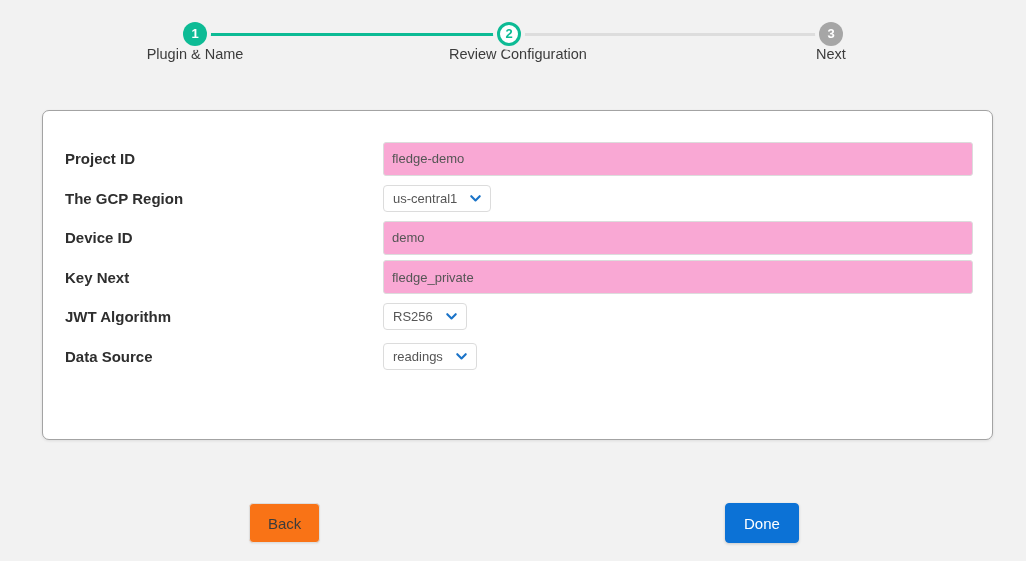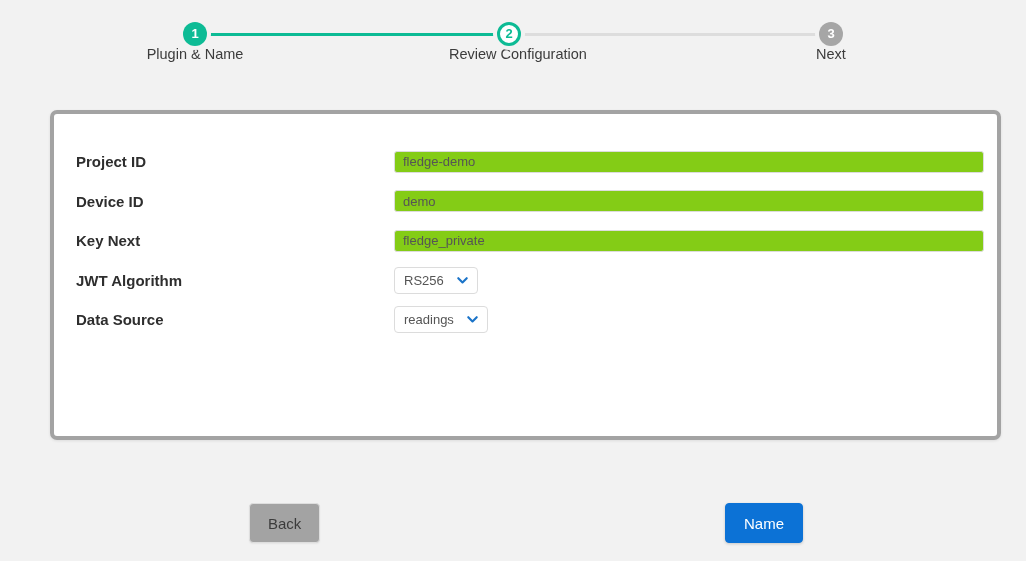--- a/index.html
+++ b/index.html
@@ -68,26 +68,26 @@
 
   .step-label {
     font-size: 14.5px;
     color: #3c3c3c;
     white-space: nowrap;
   }
 
   
   #config-card {
     position: absolute;
-    left: 50px;
+    left: 42px;
     top: 110px;
     width: 951px;
     height: 330px;
     background: #ffffff;
-    border: 4px solid #a3a3a3;
+    border: 1px solid #a3a3a3;
     border-radius: 7px;
     box-shadow: 0 1px 3px rgba(0,0,0,0.09);
     padding: 28px 22px 0 22px;
   }
 
   .form-row {
     display: flex;
     align-items: center;
     height: 39.5px;
   }
@@ -96,26 +96,26 @@
     flex: 0 0 318px;
     font-size: 15px;
     font-weight: bold;
     color: #2e2e2e;
   }
   .form-control { flex: 1 1 auto; }
 
   .text-input {
     display: block;
     width: 590px;
-    height: 22px;
+    height: 34px;
     padding: 0 8px;
     font-family: "Liberation Sans", sans-serif;
     font-size: 13px;
     color: #555555;
-    background: #84cc16;
+    background: #f9a8d4;
     border: 1px solid #dcdcdc;
     border-radius: 3px;
     outline: none;
   }
 
   .select-box {
     display: inline-flex;
     align-items: center;
     height: 27px;
     padding: 0 8px 0 9px;
@@ -144,21 +144,21 @@
     font-family: "Liberation Sans", sans-serif;
     font-size: 15px;
     border-radius: 4px;
     cursor: pointer;
     height: 40px;
     padding: 0 18px;
     outline: none;
   }
   #back-button {
     left: 207px;
-    background: #a3a3a3;
+    background: #f97316;
     color: #3c3c3c;
     border: 1px solid #dedede;
     box-shadow: 0 1px 2px rgba(0,0,0,0.06);
   }
   #next-button {
     left: 683px;
     background: #0c72d6;
     color: #ffffff;
     border: 1px solid #0c72d6;
     box-shadow: 0 1px 3px rgba(0,0,0,0.18);
@@ -189,20 +189,33 @@
 
 <div id="config-card">
 
   <div class="form-row">
     <div class="form-label">Project ID</div>
     <div class="form-control">
       <input class="text-input" type="text" value="fledge-demo" style="">
     </div>
   </div>
 
+  <div class="form-row">
+    <div class="form-label">The GCP Region</div>
+    <div class="form-control">
+      <div class="select-box">
+        <span class="select-value">us-central1</span>
+        <span class="chev">
+          <svg viewBox="0 0 16 16" width="13" height="13" aria-hidden="true">
+            <path d="M2.8 5.2 L8 10.4 L13.2 5.2" fill="none" stroke="#1a73c8" stroke-width="2.6" stroke-linecap="round" stroke-linejoin="round"></path>
+          </svg>
+        </span>
+      </div>
+    </div>
+  </div>
 
 
   <div class="form-row">
     <div class="form-label">Device ID</div>
     <div class="form-control">
       <input class="text-input" type="text" value="demo" style="">
     </div>
   </div>
 
   <div class="form-row">
@@ -237,14 +250,14 @@
           </svg>
         </span>
       </div>
     </div>
   </div>
 
 </div>
 
 <div id="footer-actions">
   <button class="btn" id="back-button">Back</button>
-  <button class="btn" id="next-button">Name</button>
+  <button class="btn" id="next-button">Done</button>
 </div>
 
 </body></html>

